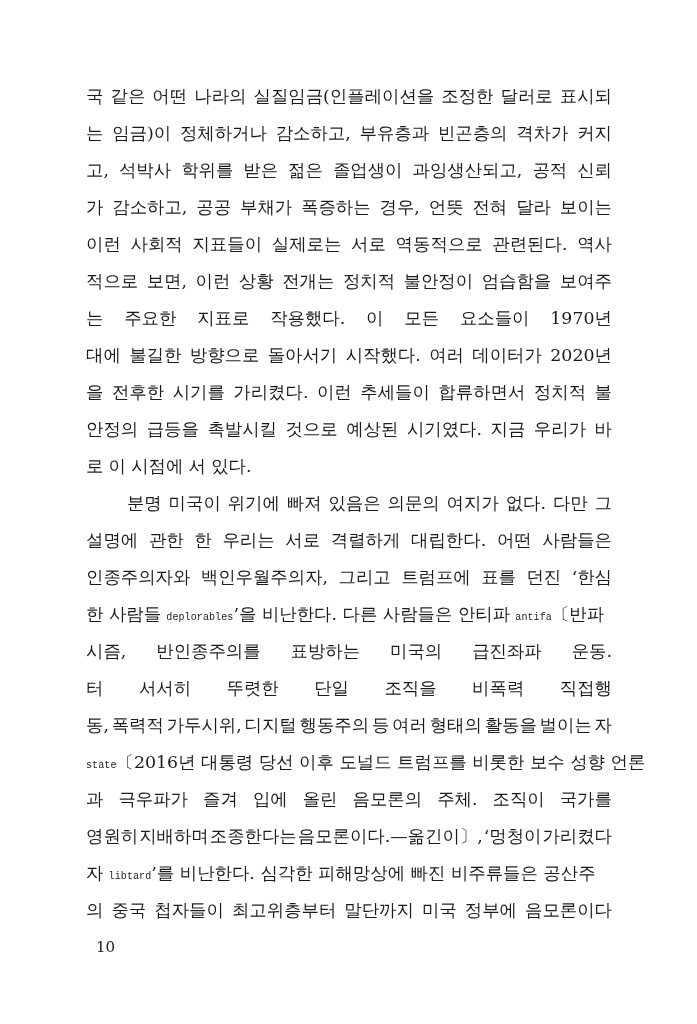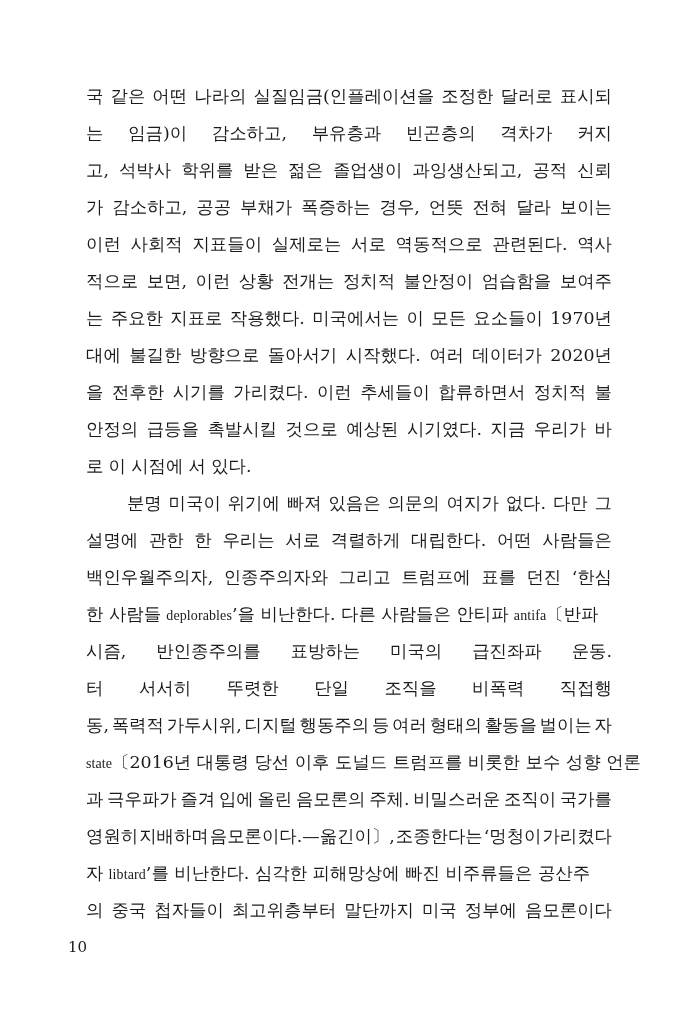--- a/index.html
+++ b/index.html
@@ -59,30 +59,30 @@
     display: inline-block;
     width: 34px;
   }
 
   .seg {
     display: inline-block;
   }
 
   
   .sup {
-    font-size: 14px;
+    font-size: 10px;
     vertical-align: 0.48em;
     line-height: 1;
     letter-spacing: 0.1px;
-    font-family: Liberation Serif, serif;
+    font-family: Liberation Mono, monospace;
   }
 
   .page-number {
     position: absolute;
-    left: 68px;
+    left: 96px;
     top: 938px;
     font-size: 15px;
     line-height: 18px;
     font-family: "DejaVu Serif", "Liberation Serif", serif;
     color: #1b1b1b;
   }
 </style>
 </head>
 <body>
 
@@ -97,20 +97,21 @@
           <span class="seg">어떤</span>
           <span class="seg">나라의</span>
           <span class="seg">실질임금(인플레이션을</span>
           <span class="seg">조정한</span>
           <span class="seg">달러로</span>
           <span class="seg">표시되</span>
         </div>
       <div class="line">
           <span class="seg">는</span>
           <span class="seg">임금)이</span>
+          <span class="seg">정체하거나</span>
           <span class="seg">감소하고,</span>
           <span class="seg">부유층과</span>
           <span class="seg">빈곤층의</span>
           <span class="seg">격차가</span>
           <span class="seg">커지</span>
         </div>
       <div class="line">
           <span class="seg">고,</span>
           <span class="seg">석박사</span>
           <span class="seg">학위를</span>
@@ -152,21 +153,20 @@
           <span class="seg">정치적</span>
           <span class="seg">불안정이</span>
           <span class="seg">엄습함을</span>
           <span class="seg">보여주</span>
         </div>
       <div class="line">
           <span class="seg">는</span>
           <span class="seg">주요한</span>
           <span class="seg">지표로</span>
           <span class="seg">작용했다.</span>
-          <span class="seg">미국에서는</span>
           <span class="seg">이</span>
           <span class="seg">모든</span>
           <span class="seg">요소들이</span>
           <span class="seg">1970년</span>
         </div>
       <div class="line">
           <span class="seg">대에</span>
           <span class="seg">불길한</span>
           <span class="seg">방향으로</span>
           <span class="seg">돌아서기</span>
@@ -225,22 +225,22 @@
           <span class="seg">관한</span>
           <span class="seg">한</span>
           <span class="seg">우리는</span>
           <span class="seg">서로</span>
           <span class="seg">격렬하게</span>
           <span class="seg">대립한다.</span>
           <span class="seg">어떤</span>
           <span class="seg">사람들은</span>
         </div>
       <div class="line">
+          <span class="seg">인종주의자와</span>
           <span class="seg">백인우월주의자,</span>
-          <span class="seg">인종주의자와</span>
           <span class="seg">그리고</span>
           <span class="seg">트럼프에</span>
           <span class="seg">표를</span>
           <span class="seg">던진</span>
           <span class="seg">‘한심</span>
         </div>
 
       <div class="line ragged">
           <span class="seg">한 사람들</span>
           <span class="sup">deplorables</span>
@@ -283,29 +283,28 @@
           <span class="seg">〔2016년  대통령  당선  이후  도널드  트럼프를  비롯한  보수  성향  언론</span>
         </div>
       <div class="line">
           <span class="seg">과</span>
           <span class="seg">극우파가</span>
           <span class="seg">즐겨</span>
           <span class="seg">입에</span>
           <span class="seg">올린</span>
           <span class="seg">음모론의</span>
           <span class="seg">주체.</span>
-          <span class="seg">비밀스러운</span>
           <span class="seg">조직이</span>
           <span class="seg">국가를</span>
         </div>
       <div class="line">
           <span class="seg">영원히</span>
           <span class="seg">지배하며</span>
+          <span class="seg">조종한다는</span>
           <span class="seg">음모론이다.—옮긴이〕,</span>
-          <span class="seg">조종한다는</span>
           <span class="seg">‘멍청이</span>
           <span class="seg">가리켰다</span>
         </div>
       <div class="line ragged">
           <span class="seg">자</span>
           <span class="sup">libtard</span>
           <span class="seg">’를  비난한다.  심각한  피해망상에  빠진  비주류들은  공산주</span>
         </div>
       <div class="line">
           <span class="seg">의</span>

